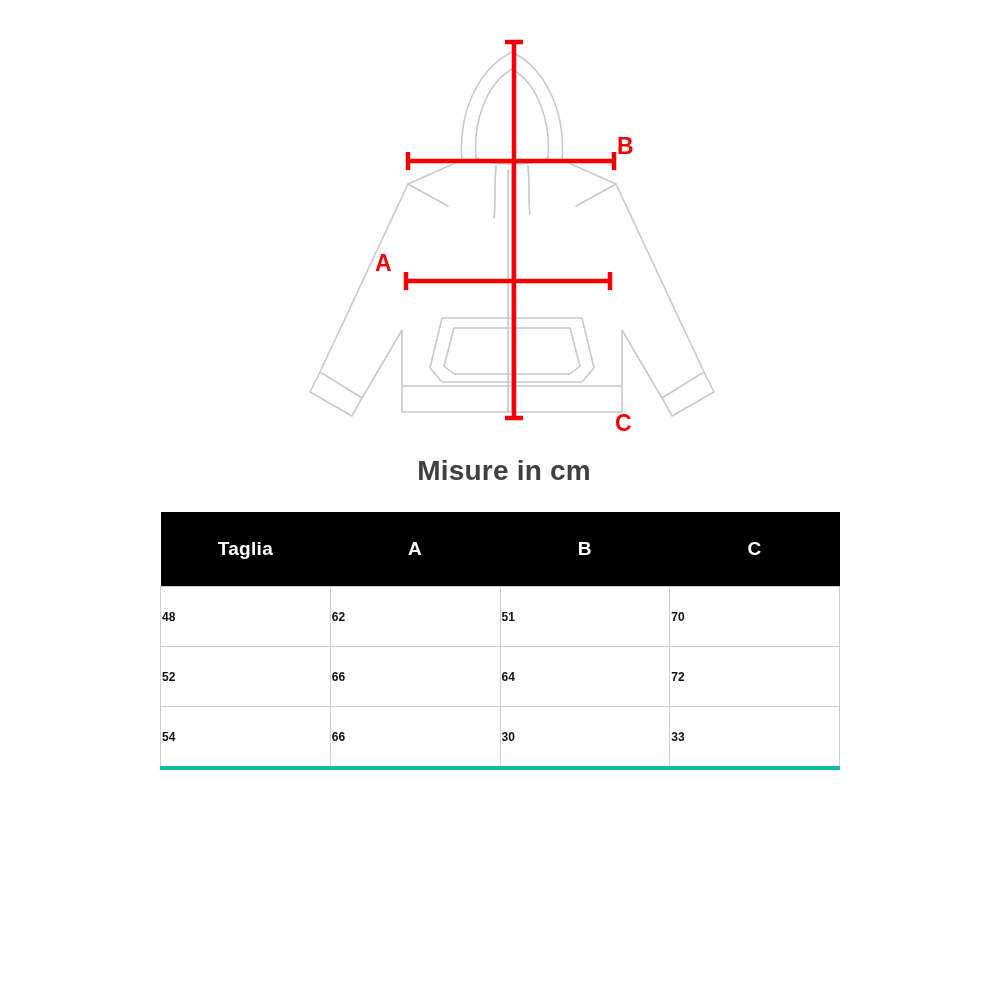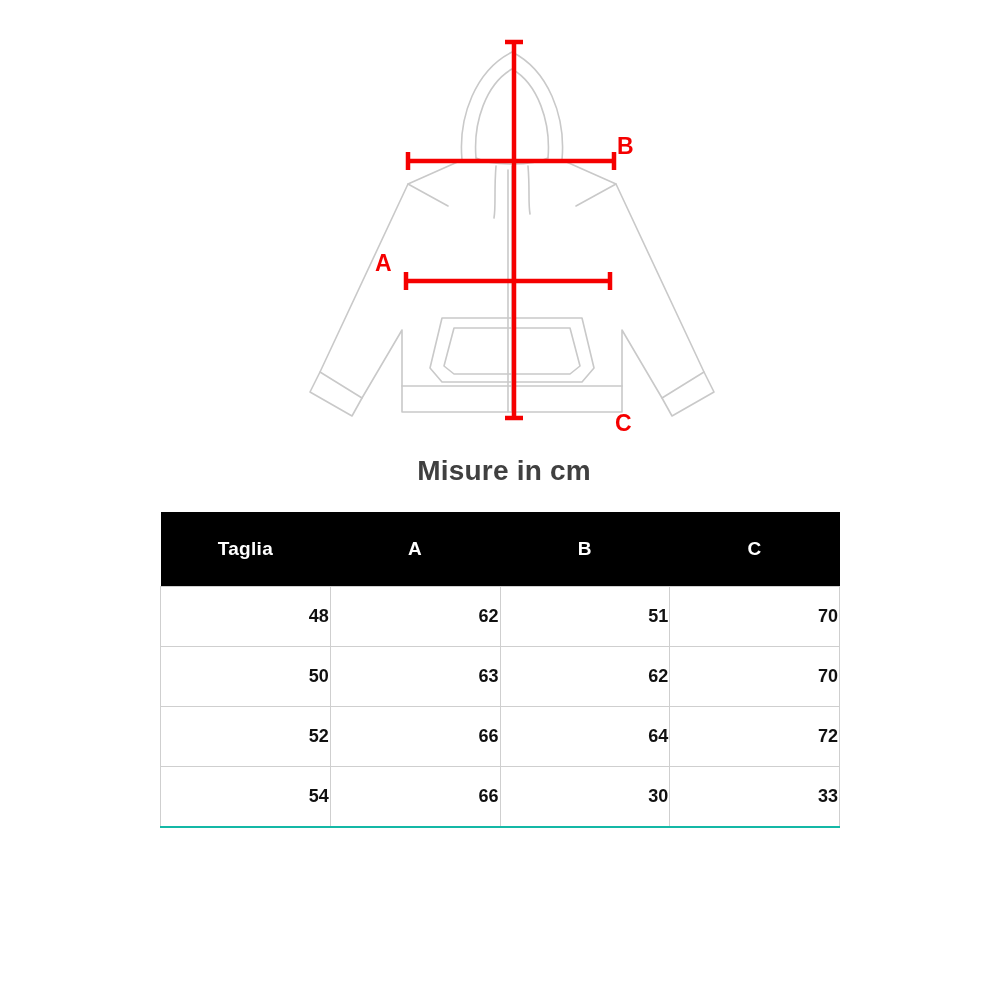--- a/index.html
+++ b/index.html
@@ -77,32 +77,32 @@
     color: #ffffff;
     font-size: 19px;
     font-weight: bold;
     height: 72px;
     text-align: center;
     border: none;
     letter-spacing: 0.3px;
   }
   table.size-table td {
     height: 57px;
-    text-align: right;
-    font-size: 18px;
+    text-align: left;
+    font-size: 12px;
     font-weight: bold;
     color: #111111;
     border: 1px solid #cfcfcf;
     background: #ffffff;
   }
   table.size-table tbody tr td:first-child {
     border-left: 1px solid #cfcfcf;
   }
   table.size-table tbody tr:last-child td {
-    border-bottom: 2px solid #14b8a6;
+    border-bottom: 4px solid #14b8a6;
   }
 </style>
 </head>
 <body>
 
 <div class="page">
 
   <div class="illustration">
     <svg viewBox="0 0 440 430" xmlns="http://www.w3.org/2000/svg">
       <g fill="none" stroke="#c9c9c9" stroke-width="1.6" stroke-linejoin="round" stroke-linecap="round">
@@ -169,26 +169,20 @@
         </tr>
       </thead>
       <tbody>
         <tr>
           <td>48</td>
           <td>62</td>
           <td>51</td>
           <td>70</td>
         </tr>
         <tr>
-          <td>50</td>
-          <td>63</td>
-          <td>62</td>
-          <td>70</td>
-        </tr>
-        <tr>
           <td>52</td>
           <td>66</td>
           <td>64</td>
           <td>72</td>
         </tr>
         <tr>
           <td>54</td>
           <td>66</td>
           <td>30</td>
           <td>33</td>

